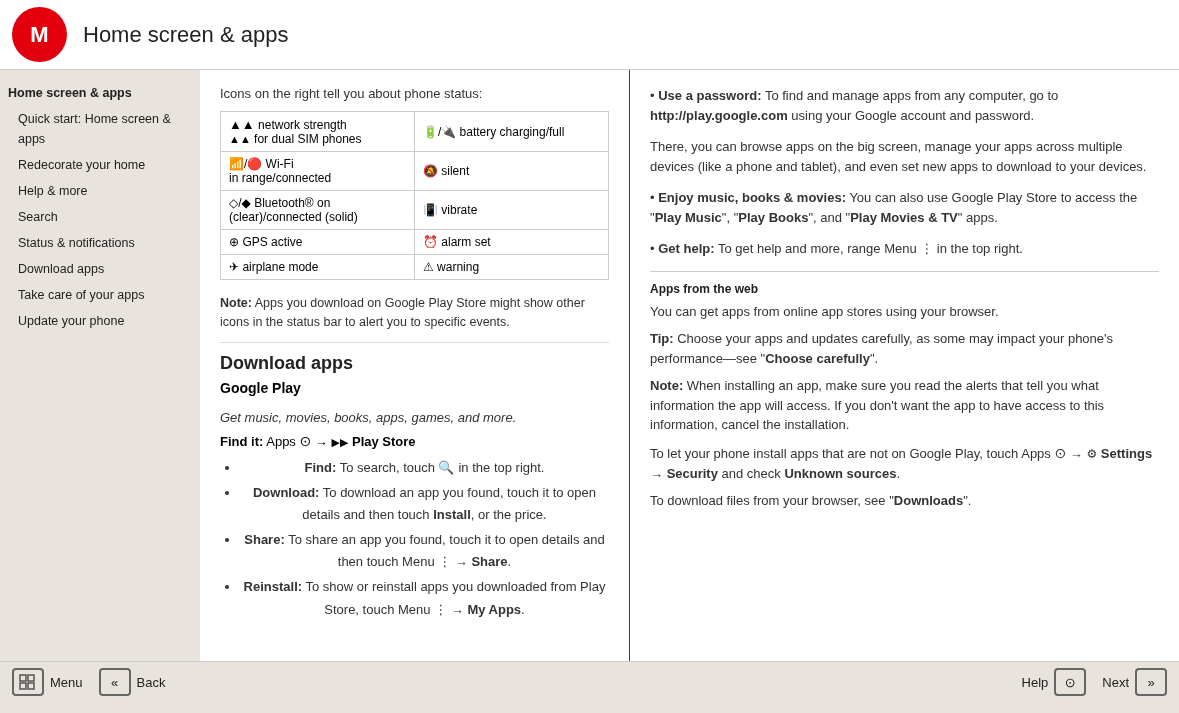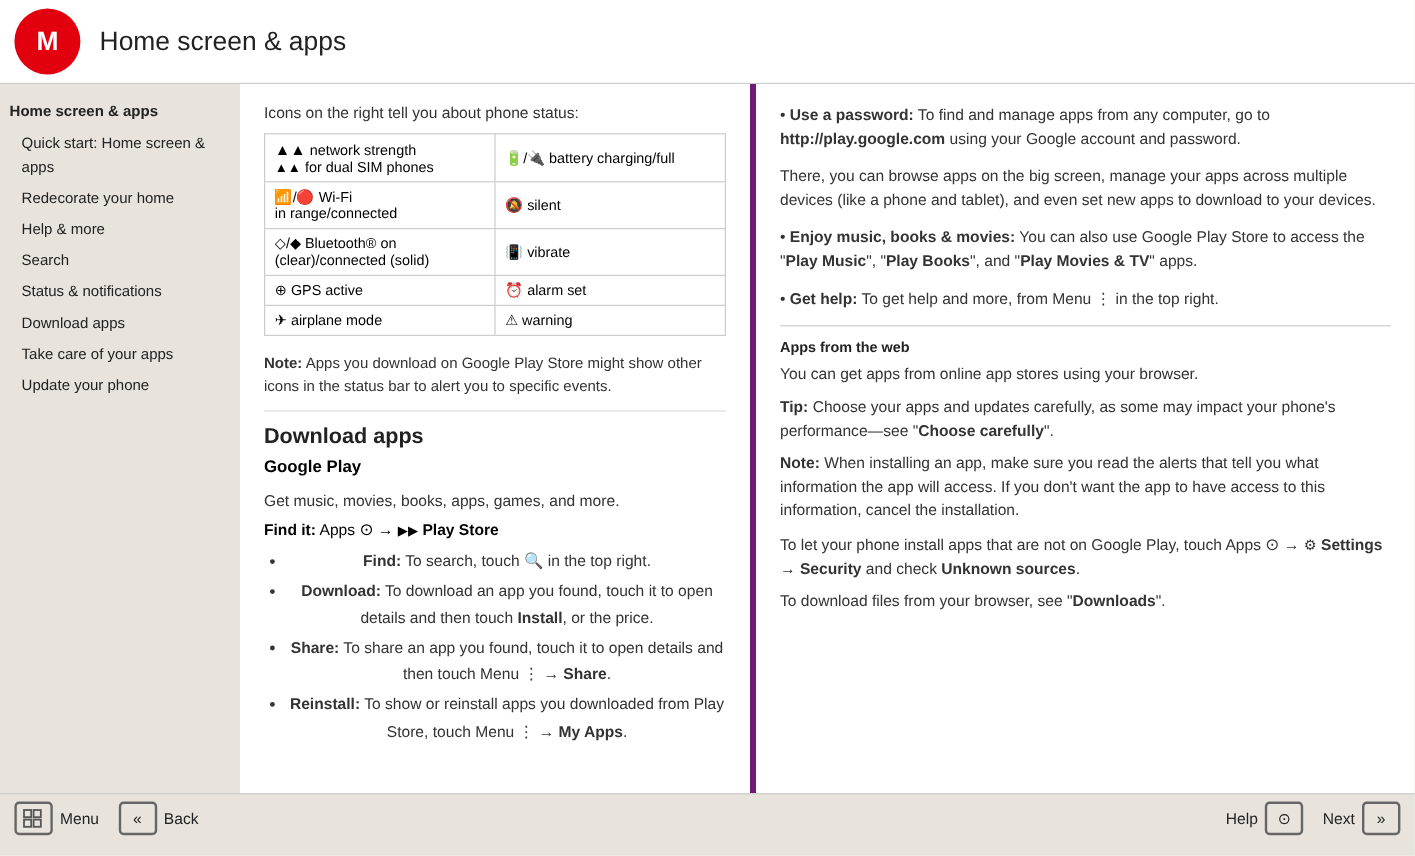--- a/index.html
+++ b/index.html
@@ -119,21 +119,21 @@
       flex: 1;
       display: flex;
       overflow: hidden;
     }
 
     .main-content {
       flex: 1;
       background: white;
       padding: 16px 20px;
       overflow-y: auto;
-      border-right: 5px solid #701a75;
+      border-right: 1px solid #701a75;
       max-width: 430px;
     }
 
     .right-content {
       flex: 1;
       background: white;
       padding: 16px 20px;
       overflow-y: auto;
     }
 
@@ -172,20 +172,21 @@
     .sub-heading {
       font-size: 14px;
       font-weight: bold;
       margin-bottom: 12px;
     }
     .section-text {
       font-size: 13px;
       color: #333;
       margin-bottom: 6px;
       line-height: 1.5;
+      font-style: italic;
     }
     .find-it {
       font-size: 13px;
       margin-bottom: 8px;
     }
     .find-it strong {
       font-weight: bold;
     }
     .bullet-list {
       list-style: disc;
@@ -361,21 +362,21 @@
         <span>There, you can browse apps on the big screen, manage your apps across multiple devices (like a phone and tablet), and even set new apps to download to your devices.</span>
       </div>
 
       <div class="bullet-section">
         • <span class="bullet-title">Enjoy music, books &amp; movies:</span>
         <span> You can also use Google Play Store to access the "<strong>Play Music</strong>", "<strong>Play Books</strong>", and "<strong>Play Movies &amp; TV</strong>" apps.</span>
       </div>
 
       <div class="bullet-section">
         • <span class="bullet-title">Get help:</span>
-        <span> To get help and more, from Menu ⋮ in the top right.</span>
+        <span> To get help and more, range Menu ⋮ in the top right.</span>
       </div>
 
       <div class="apps-section-divider"></div>
 
       <div class="apps-web-heading">Apps from the web</div>
 
       <div class="apps-web-text">You can get apps from online app stores using your browser.</div>
 
       <div class="apps-web-text">
         <span class="tip-label">Tip:</span>

